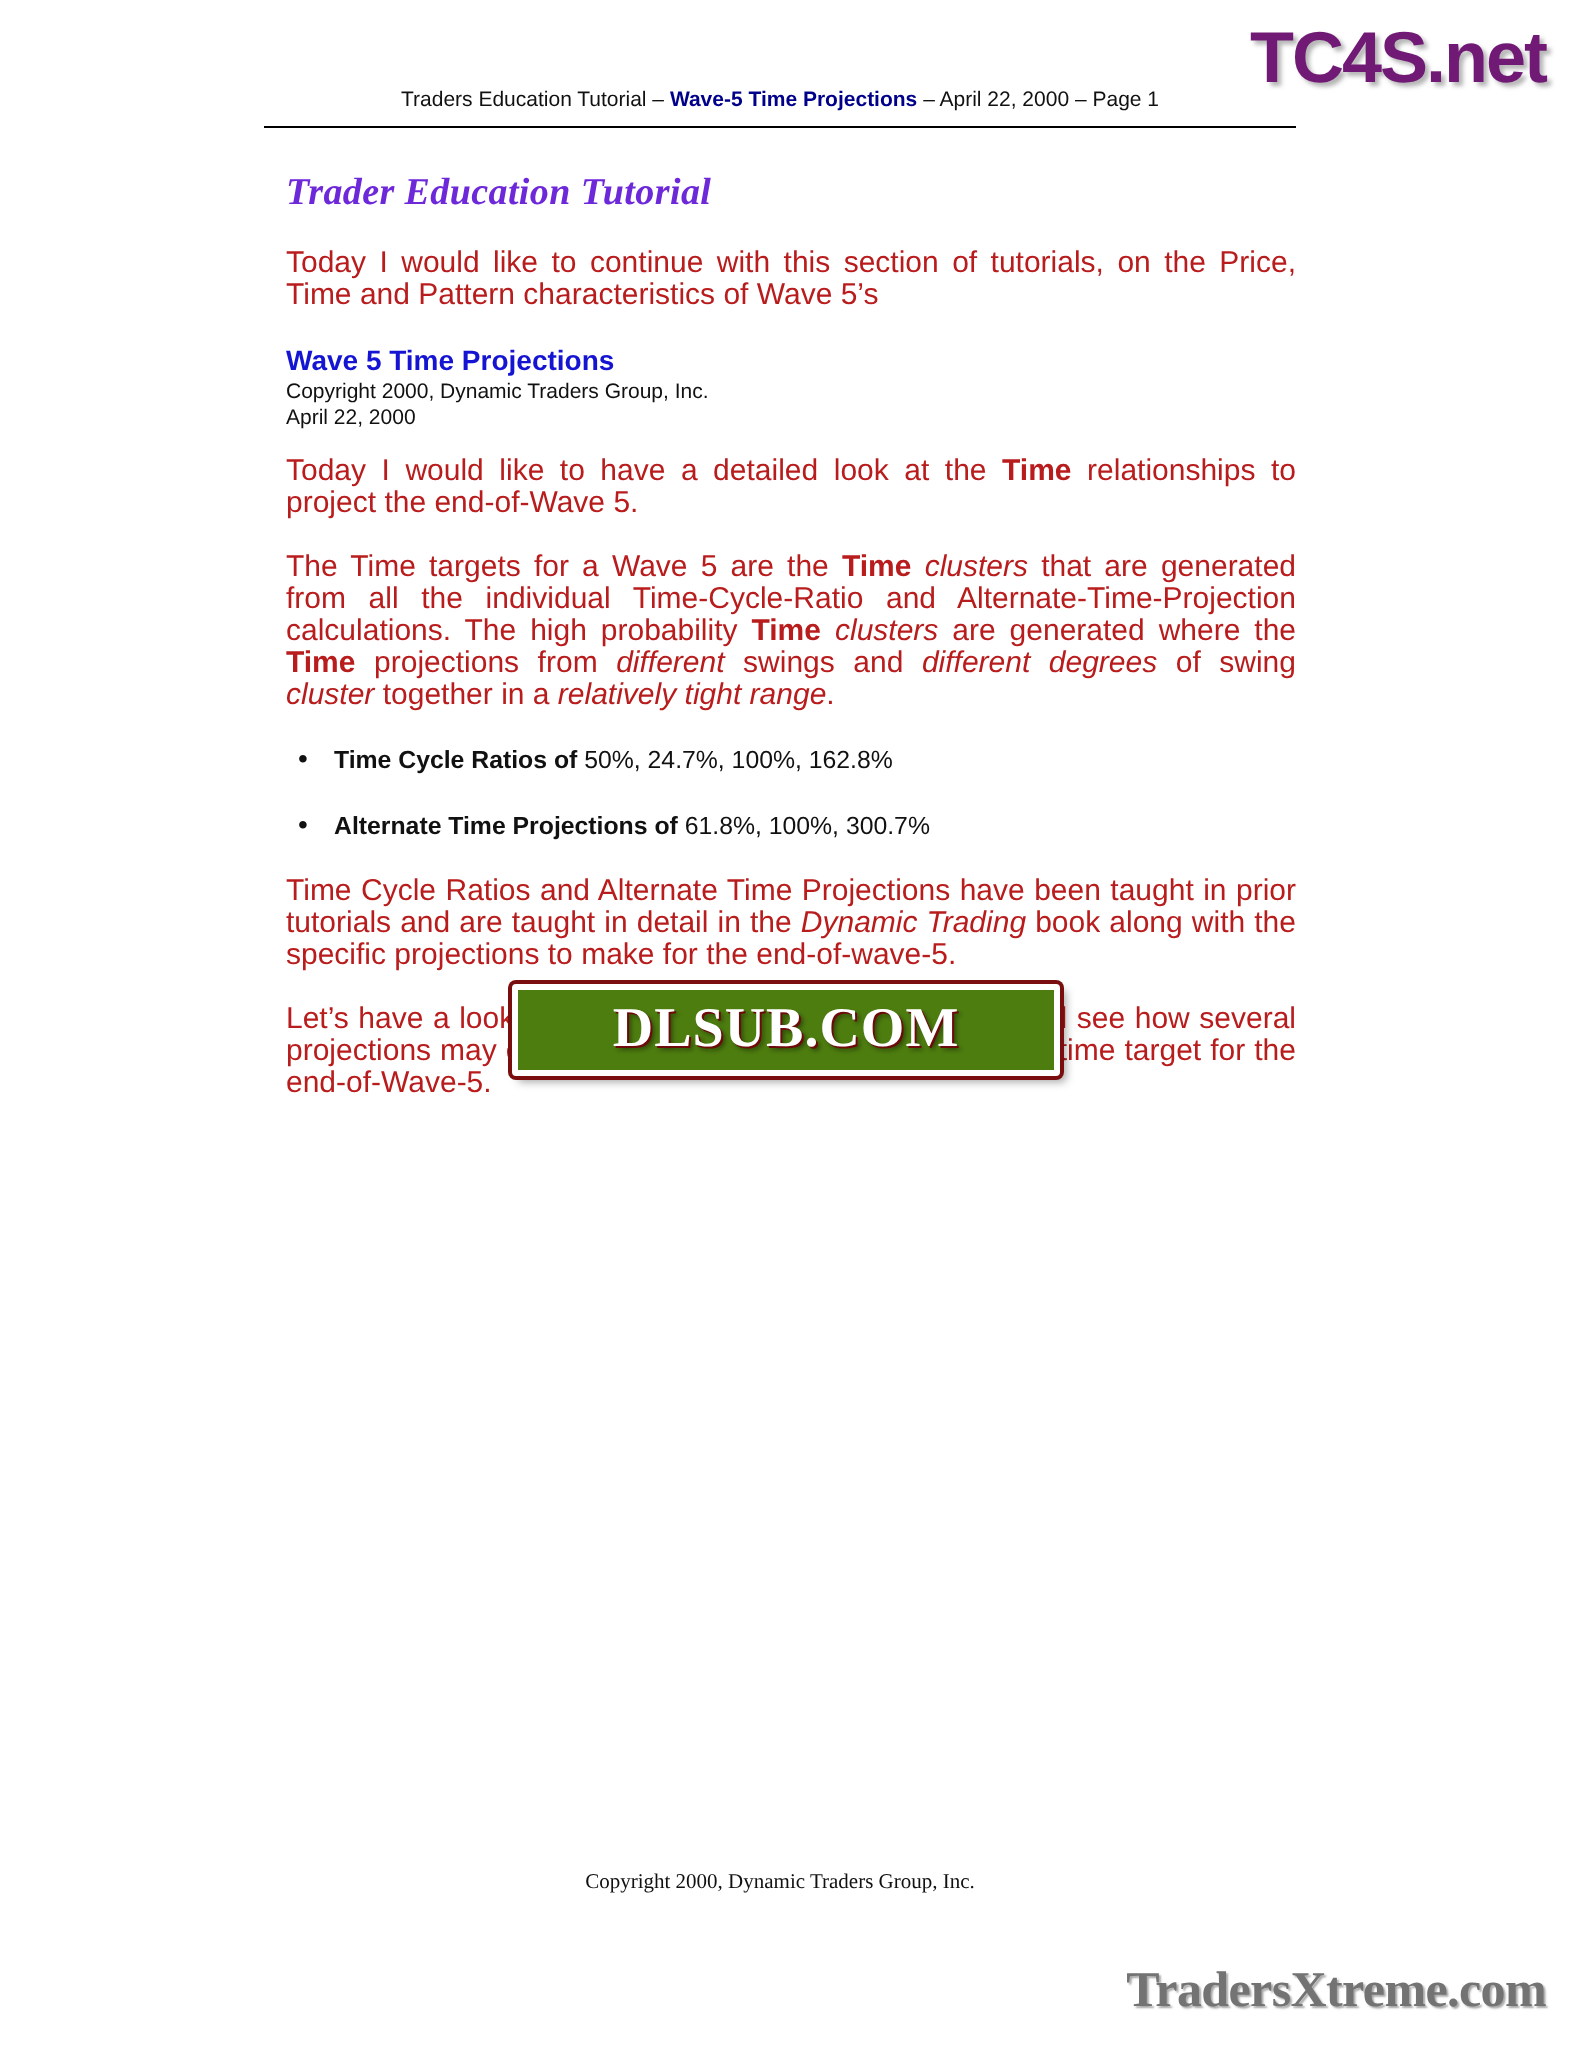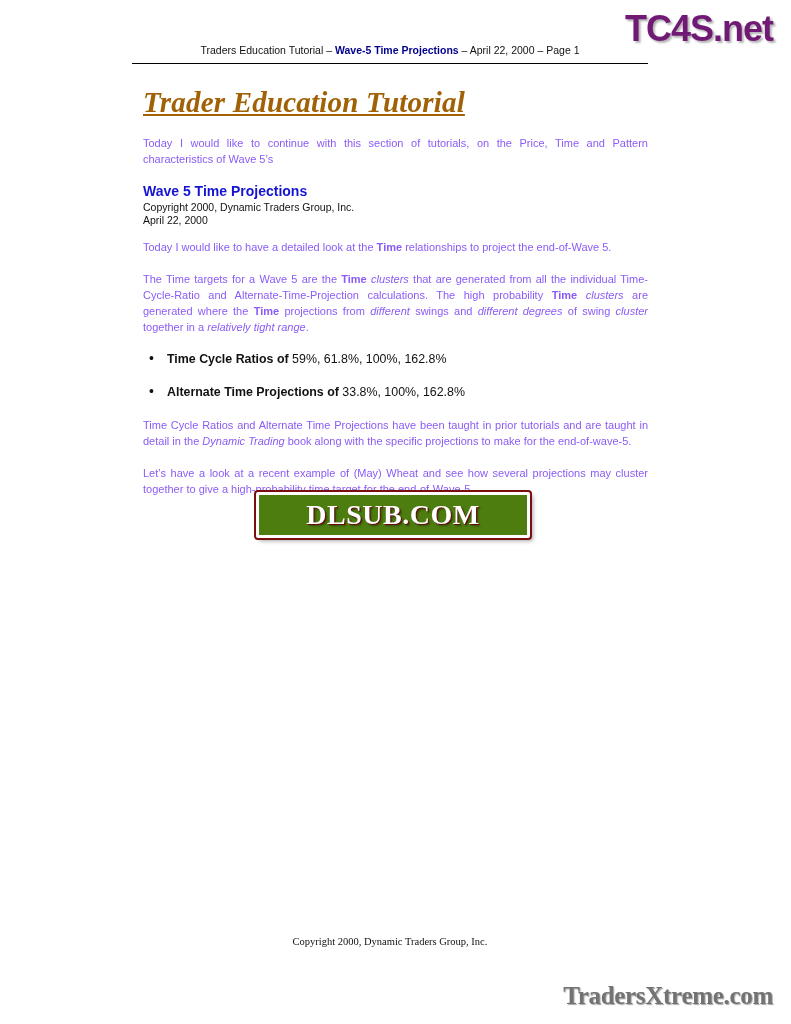--- a/index.html
+++ b/index.html
@@ -65,31 +65,30 @@
     left: 143px;
     top: 86px;
     width: 505px;
   }
 
   h1.doc-title {
     margin: 0 0 16px 0;
     font-family: "Liberation Serif", serif;
     font-style: italic;
     font-weight: bold;
-    font-size: 29px;
-    color: #a16207;
+    font-size: 19px;
+    color: #6d28d9;
     letter-spacing: 0.2px;
-    text-decoration: underline;
   }
 
   p.body-text {
     margin: 0 0 16px 0;
-    font-size: 11px;
+    font-size: 15px;
     line-height: 16px;
-    color: #8b5cf6;
+    color: #b91c1c;
     text-align: justify;
   }
 
   h2.section-title {
     margin: 8px 0 2px 0;
     font-size: 14px;
     font-weight: bold;
     color: #1414d2;
   }
 
@@ -202,24 +201,24 @@
       <span>Today I would like to  have a detailed look at the </span><b>Time</b><span> relationships to project the end-of-Wave 5.</span>
     </p>
 
     <p class="body-text">
       <span>The Time targets for a Wave 5 are the </span><b>Time</b><span> </span><i>clusters</i><span> that are generated from all the individual Time-Cycle-Ratio and Alternate-Time-Projection calculations. The high probability </span><b>Time</b><span> </span><i>clusters</i><span> are generated where the </span><b>Time</b><span> projections from </span><i>different</i><span> swings and </span><i>different degrees</i><span> of swing </span><i>cluster</i><span> together in a </span><i>relatively tight range</i><span>.</span>
     </p>
 
 
     <ul class="bullets">
       <li>
-        <b>Time Cycle Ratios of</b><span> 59%, 61.8%, 100%, 162.8%</span>
+        <b>Time Cycle Ratios of</b><span> 50%, 24.7%, 100%, 162.8%</span>
       </li>
       <li>
-        <b>Alternate Time Projections of</b><span> 33.8%, 100%, 162.8%</span>
+        <b>Alternate Time Projections of</b><span> 61.8%, 100%, 300.7%</span>
       </li>
     </ul>
 
     <p class="body-text">
       <span>Time Cycle Ratios and Alternate Time Projections have been taught in prior tutorials and are taught in detail in the </span><i>Dynamic Trading</i><span> book along with the specific projections to make for the end-of-wave-5.</span>
     </p>
 
     <p class="body-text">Let’s have a look at a recent example of (May) Wheat and see how several projections may cluster together to give a high-probability time target for the end-of-Wave-5.</p>
 
   </div>

